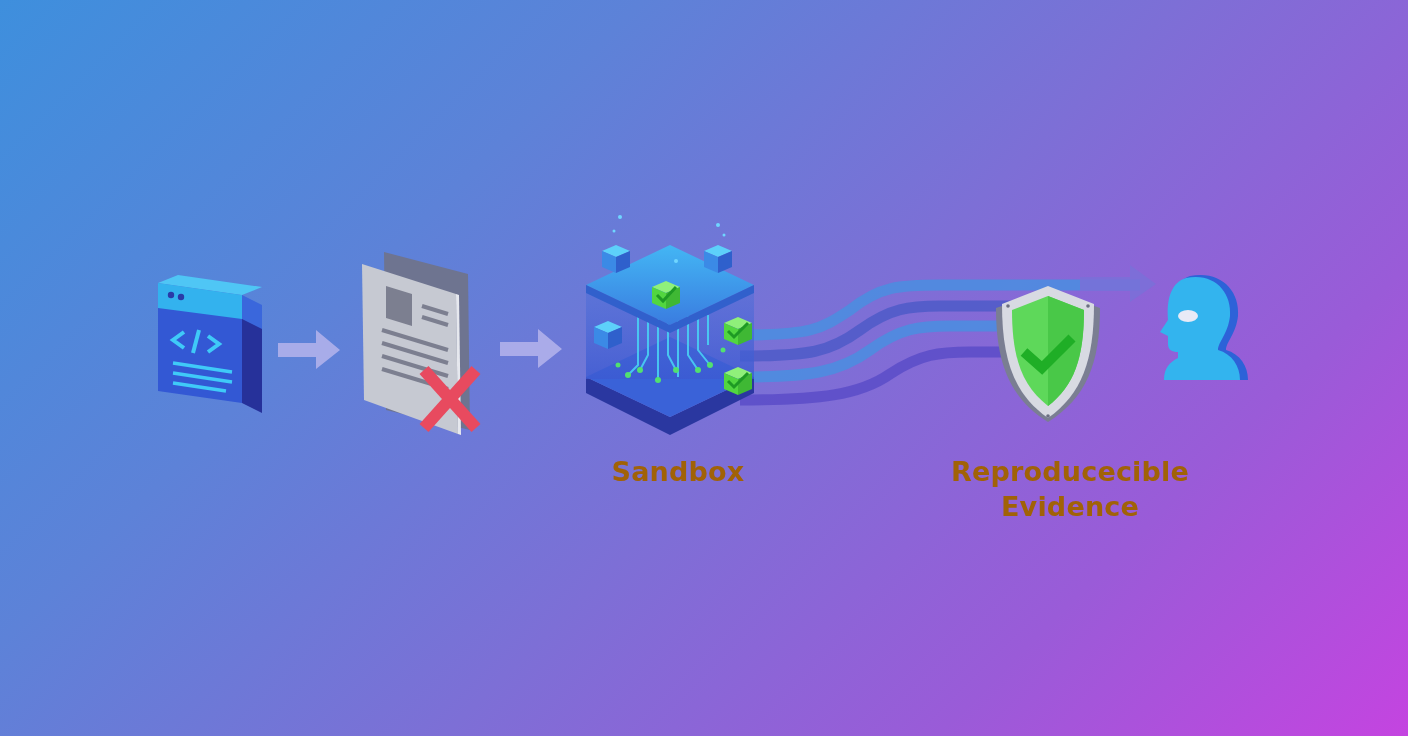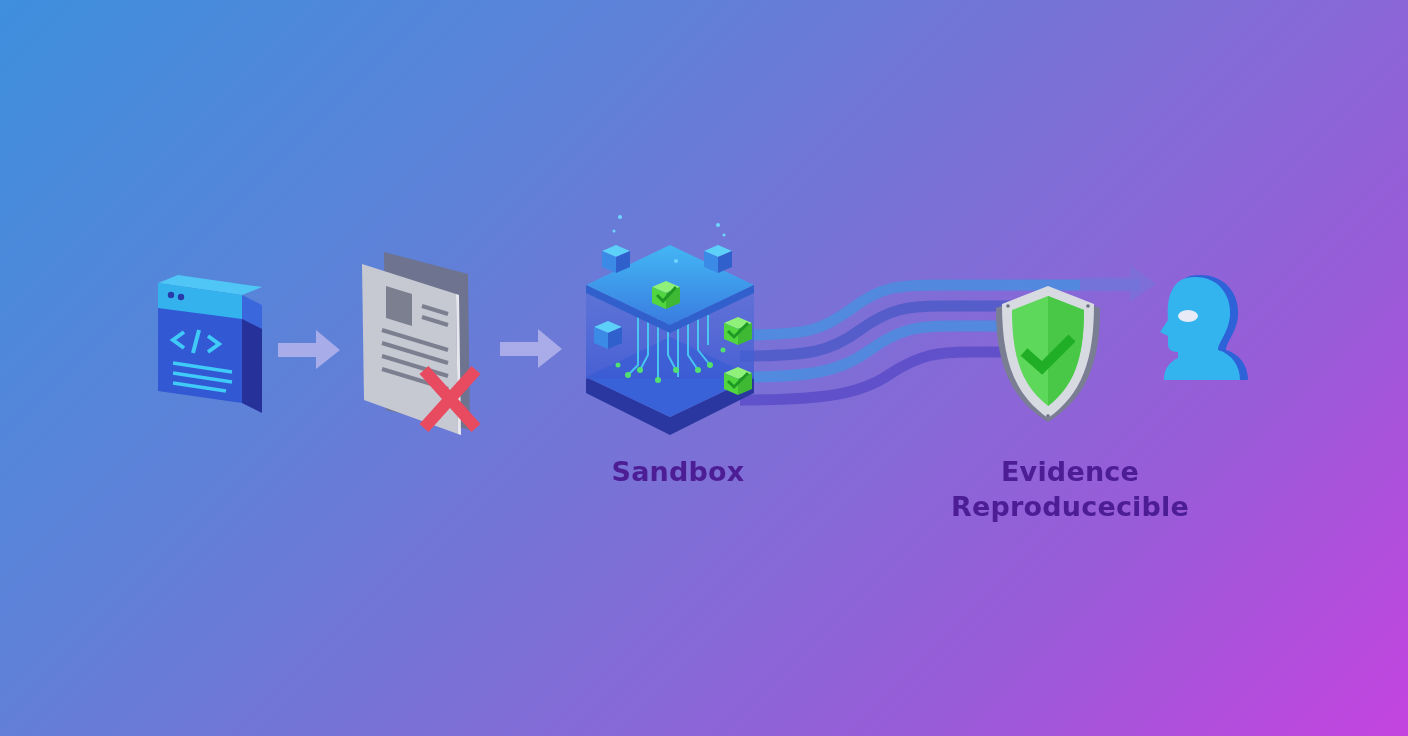--- a/index.html
+++ b/index.html
@@ -4,21 +4,21 @@
 <style>
   html, body { margin: 0; padding: 0; }
   body {
     width: 1408px; height: 736px; overflow: hidden; position: relative;
     background:
       linear-gradient(135deg, #3e8fdd 0%, #5d82d8 30%, #7d6fd6 55%, #9a5bd8 78%, #c444e0 100%);
     font-family: "DejaVu Sans", sans-serif;
   }
   .abs { position: absolute; }
   .label {
-    position: absolute; color: #4c1d95; font-weight: bold; font-size: 27px;
+    position: absolute; color: #a16207; font-weight: bold; font-size: 27px;
     line-height: 35px; text-align: center; letter-spacing: 0.2px;
     font-family: "DejaVu Sans", sans-serif;
   }
   .label span { display: block; }
   svg { display: block; overflow: visible; }
 </style>
 </head>
 <body>
 
 <div class="abs" style="left:150px;top:275px;">
@@ -202,15 +202,15 @@
     <path d="M26,6 C54,0 72,20 70,44 C68,62 58,70 58,78 C72,82 80,94 80,108 L4,108 C4,96 10,90 18,86 L18,80 C12,80 8,78 8,72 L8,64 L0,60 L8,48 C6,26 12,10 26,6 Z" fill="#33b4ee"></path>
     <ellipse cx="28" cy="44" rx="10" ry="6" fill="#e8eaf6"></ellipse>
   </svg>
 </div>
 
 <div class="label" style="left:568px;top:454px;width:220px;">
   <span>Sandbox</span>
 </div>
 
 <div class="label" style="left:930px;top:454px;width:280px;">
+  <span>Reproducecible</span>
   <span>Evidence</span>
-  <span>Reproducecible</span>
 </div>
 
 </body></html>

